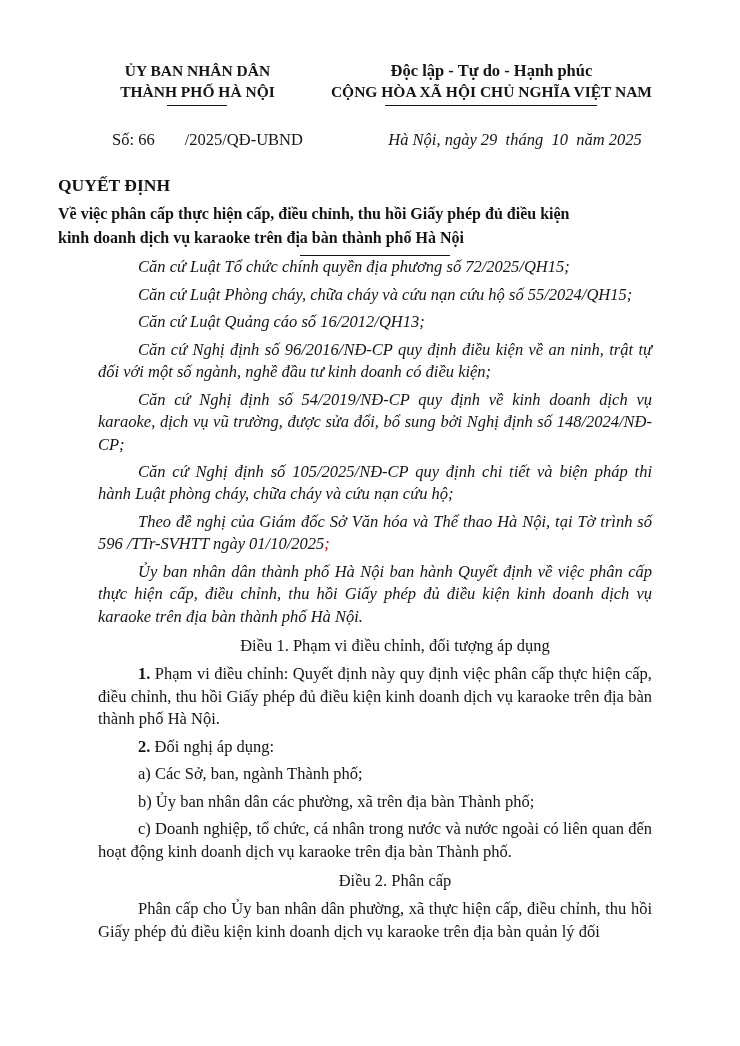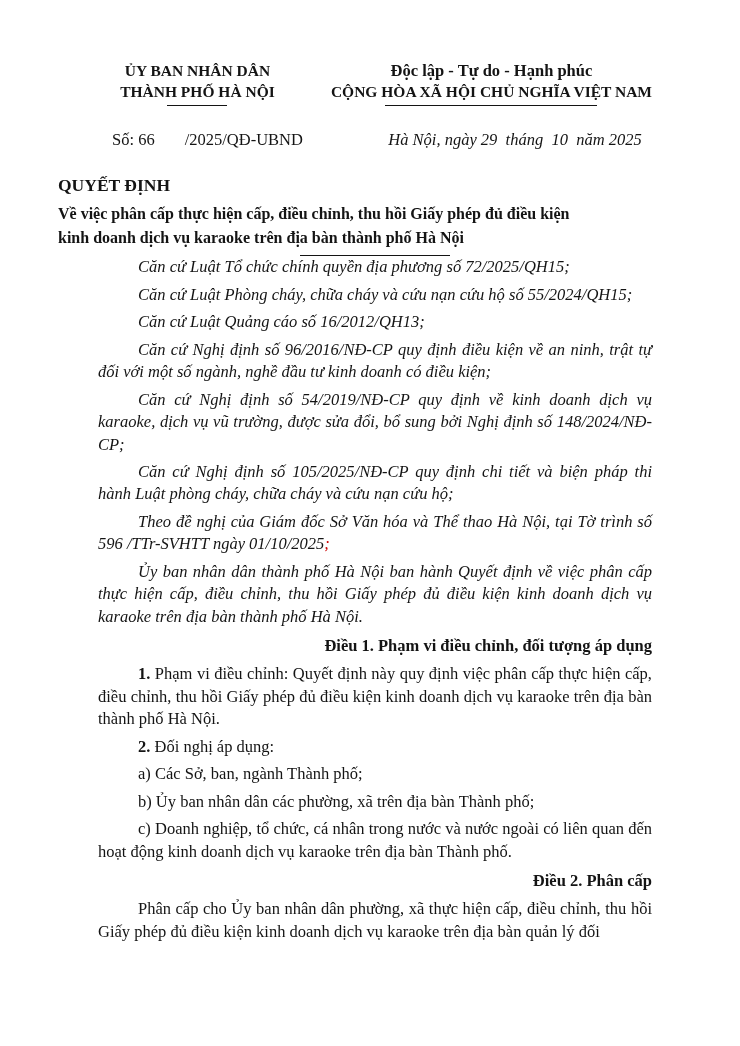--- a/index.html
+++ b/index.html
@@ -44,24 +44,24 @@
   .doc-body { }
   .para {
     text-align: justify;
     text-indent: 40px;
     margin: 0 0 5px 0;
   }
   .italic { font-style: italic; }
   .bold-prefix { font-weight: bold; }
   .red { color: #cc0000; }
   .article-heading {
-    font-weight: bold;
+    font-weight: normal;
     text-indent: 40px;
     margin: 7px 0 6px 0;
-    text-align: right;
+    text-align: center;
   }
 </style>
 </head>
 <body>
 
 <div class="page">
 
   <div class="header">
     <div class="header-col-left">
       <div class="hdr-line">ỦY BAN NHÂN DÂN</div>

